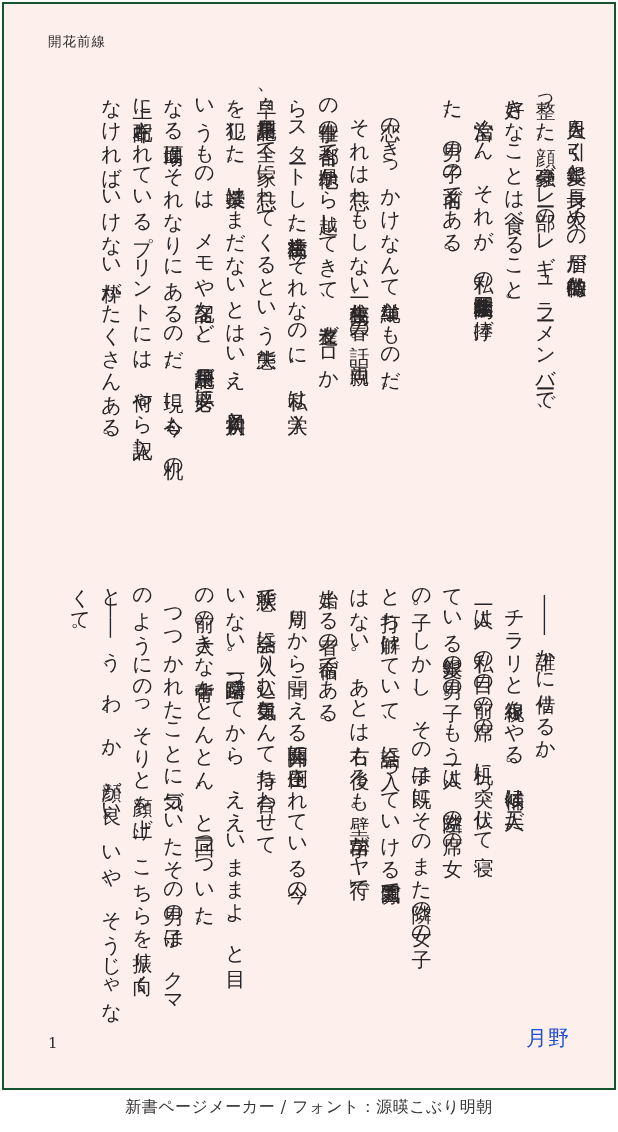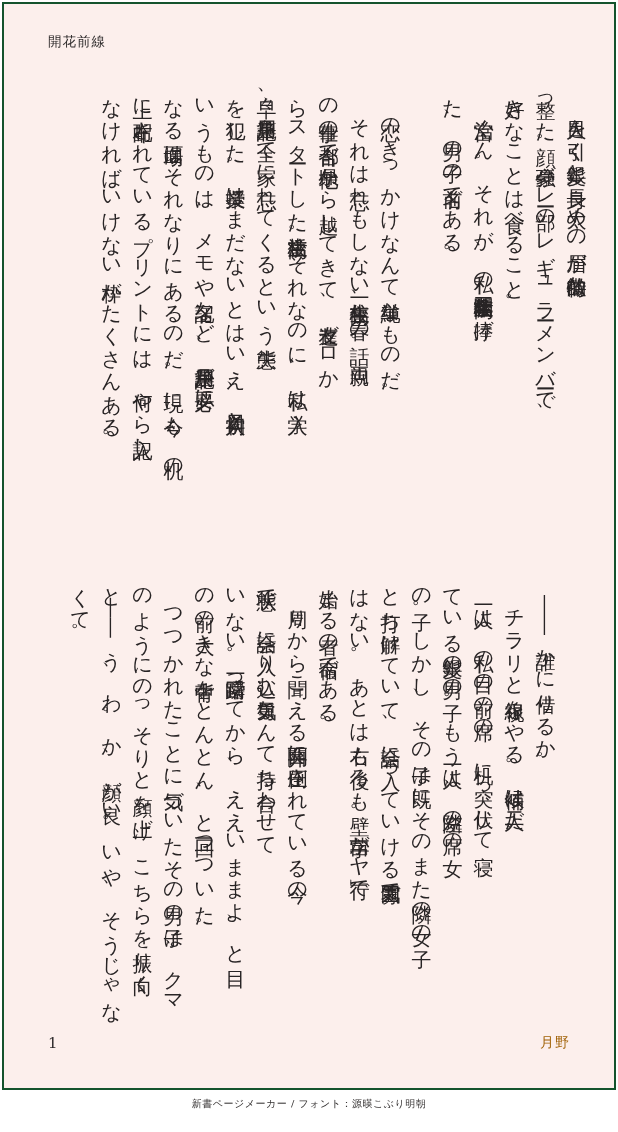--- a/index.html
+++ b/index.html
@@ -57,31 +57,31 @@
     position: absolute;
     left: 44px;
     bottom: 36px;
     font-size: 15px;
     color: #2e2b2b;
   }
   .author-name {
     position: absolute;
     right: 44px;
     bottom: 36px;
-    font-size: 14px;
+    font-size: 21px;
     letter-spacing: 1px;
-    color: #a16207;
+    color: #1d4ed8;
   }
   .credit-line {
     position: absolute;
     left: 0;
     right: 0;
     top: 1097px;
     text-align: center;
-    font-size: 10px;
+    font-size: 16px;
     letter-spacing: 0.5px;
     color: #363333;
   }
 </style>
 </head>
 <body>
 
 <div class="canvas">
   <div class="page">
     <div class="page-title">開花前線</div>

